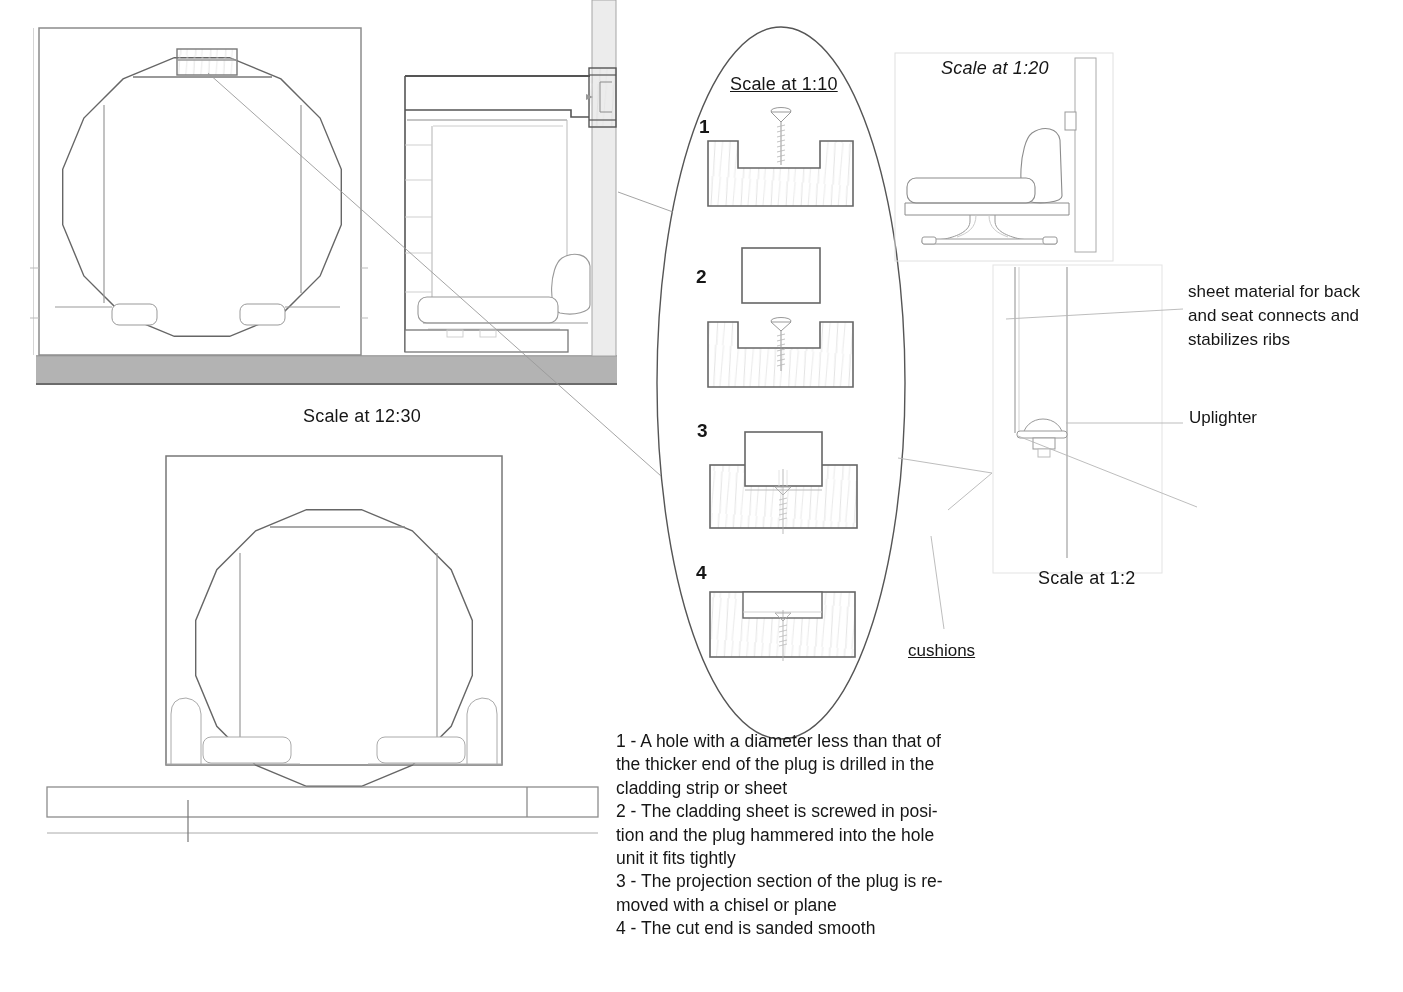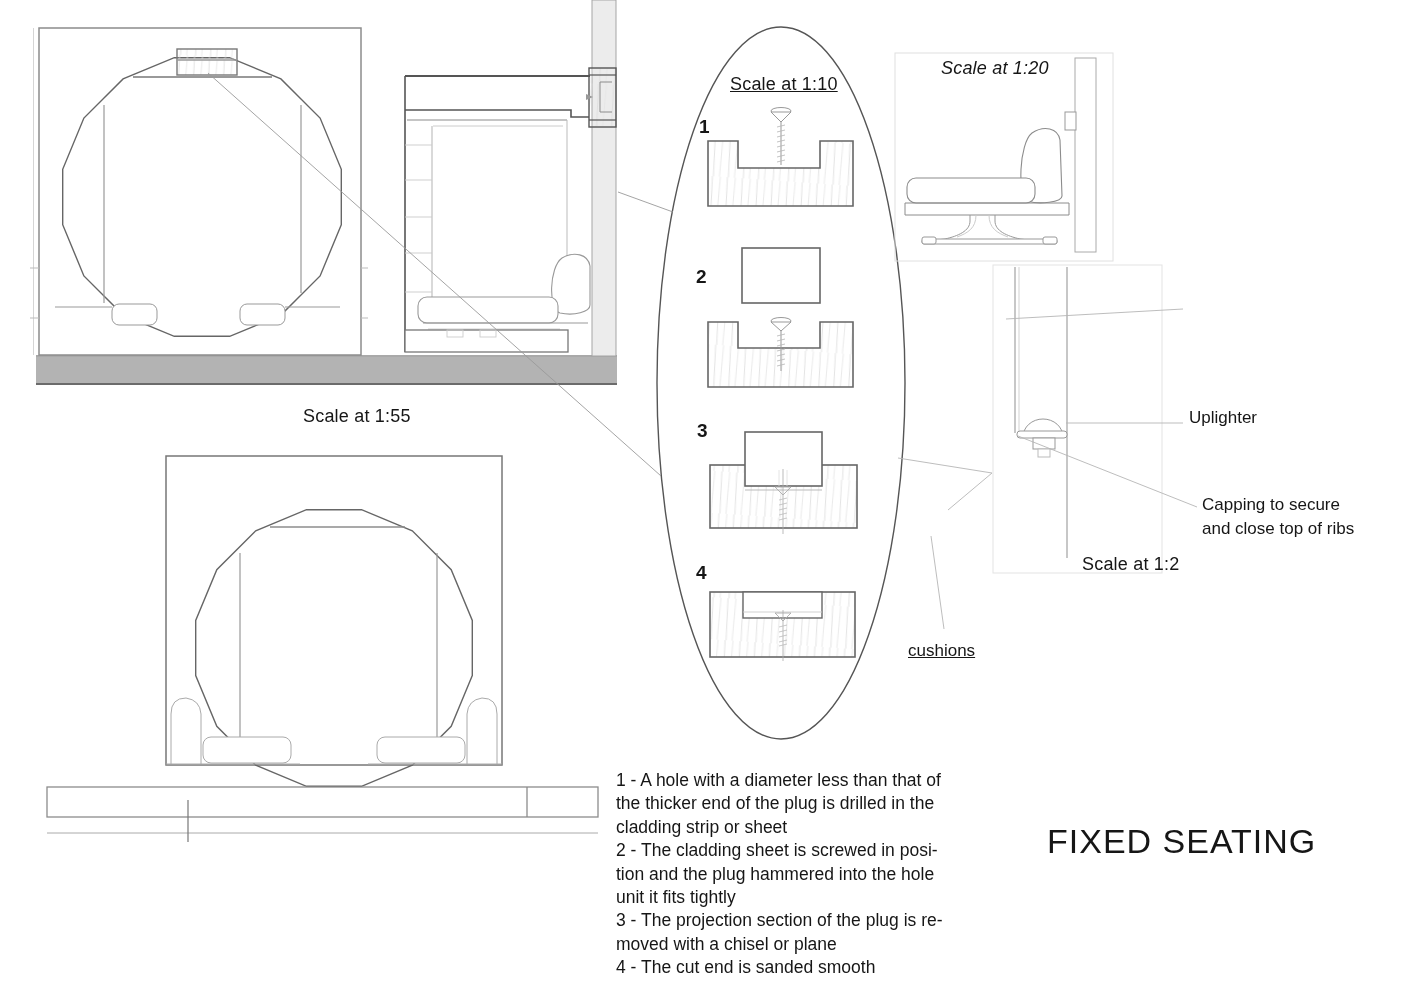--- a/index.html
+++ b/index.html
@@ -202,40 +202,40 @@
     <line x1="618" y1="192" x2="673" y2="212"></line>
     <line x1="208" y1="73" x2="661" y2="476"></line>
     <path d="M898,458 L992,473 L948,510" stroke="#b5b5b5"></path>
     <line x1="931" y1="536" x2="944" y2="629" stroke="#b5b5b5"></line>
     <line x1="1006" y1="319" x2="1183" y2="309" stroke="#b5b5b5"></line>
     <line x1="1066" y1="423" x2="1183" y2="423" stroke="#b5b5b5"></line>
     <line x1="1018" y1="436" x2="1197" y2="507" stroke="#b5b5b5"></line>
   </g>
 </svg>
 
-<div class="txt scale-label" style="left:303px;top:406px;">Scale at 1:55</div>
+<div class="txt scale-label" style="left:303px;top:406px;">Scale at 12:30</div>
 <div class="txt scale-label" style="left:730px;top:74px;text-decoration:underline;">Scale at 1:10</div>
 <div class="txt scale-label" style="left:941px;top:58px;font-style:italic;">Scale at 1:20</div>
-<div class="txt scale-label" style="left:1038px;top:554px;margin-left:44px;">Scale at 1:2</div>
+<div class="txt scale-label" style="left:1038px;top:568px;">Scale at 1:2</div>
 
 <div class="txt step-num" style="left:699px;top:116px;">1</div>
 <div class="txt step-num" style="left:696px;top:266px;">2</div>
 <div class="txt step-num" style="left:697px;top:420px;">3</div>
 <div class="txt step-num" style="left:696px;top:562px;">4</div>
 
+<div class="txt annotation" style="left:1188px;top:280px;">sheet material for back
+and seat connects and
+stabilizes ribs</div>
 <div class="txt annotation" style="left:1189px;top:406px;">Uplighter</div>
-<div class="txt annotation" style="left:1202px;top:493px;">Capping to secure
-and close top of ribs</div>
 <div class="txt annotation" style="left:908px;top:639px;text-decoration:underline;">cushions</div>
 
-<div class="txt notes" style="left:616px;top:769px;width:345px;">1 - A hole with a diameter less than that of
+<div class="txt notes" style="left:616px;top:730px;width:345px;">1 - A hole with a diameter less than that of
 the thicker end of the plug is drilled in the
 cladding strip or sheet
 2 - The cladding sheet is screwed in posi-
 tion and the plug hammered into the hole
 unit it fits tightly
 3 - The projection section of the plug is re-
 moved with a chisel or plane
 4 - The cut end is sanded smooth</div>
 
-<div class="txt title" style="left:1047px;top:822px;">FIXED SEATING</div>
 
 </div>
 
 </body></html>

